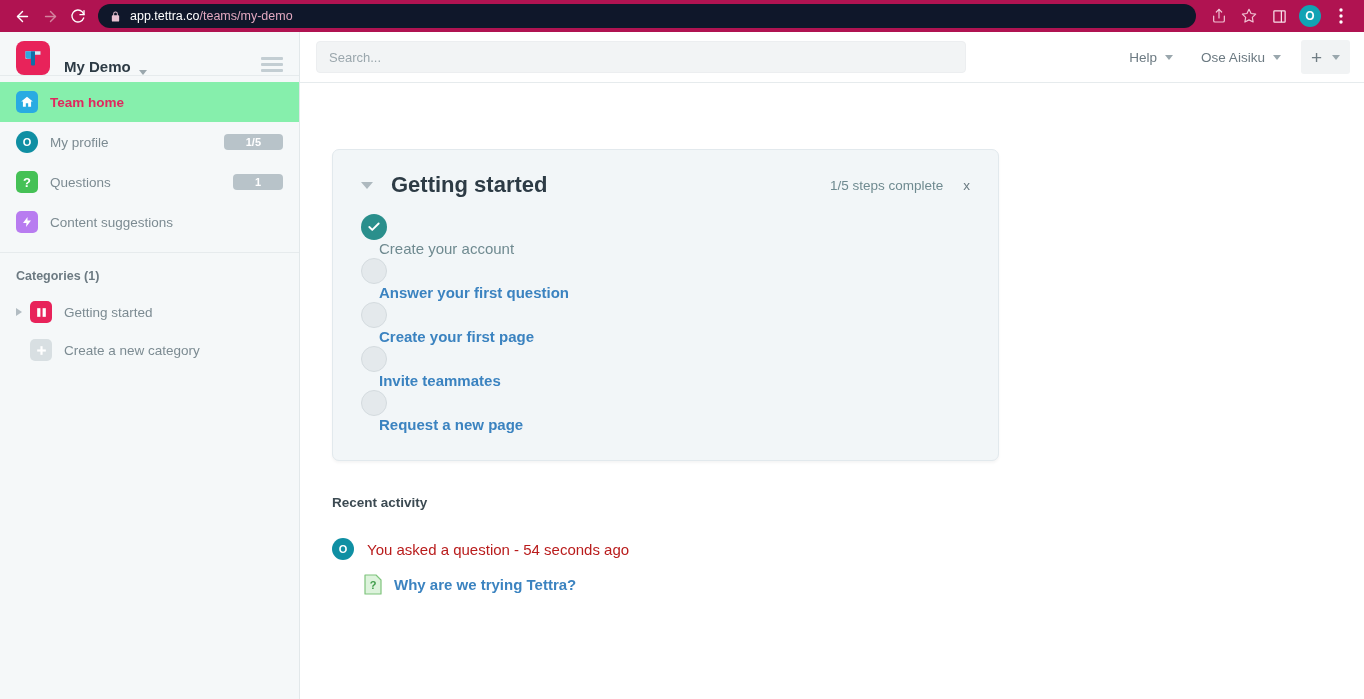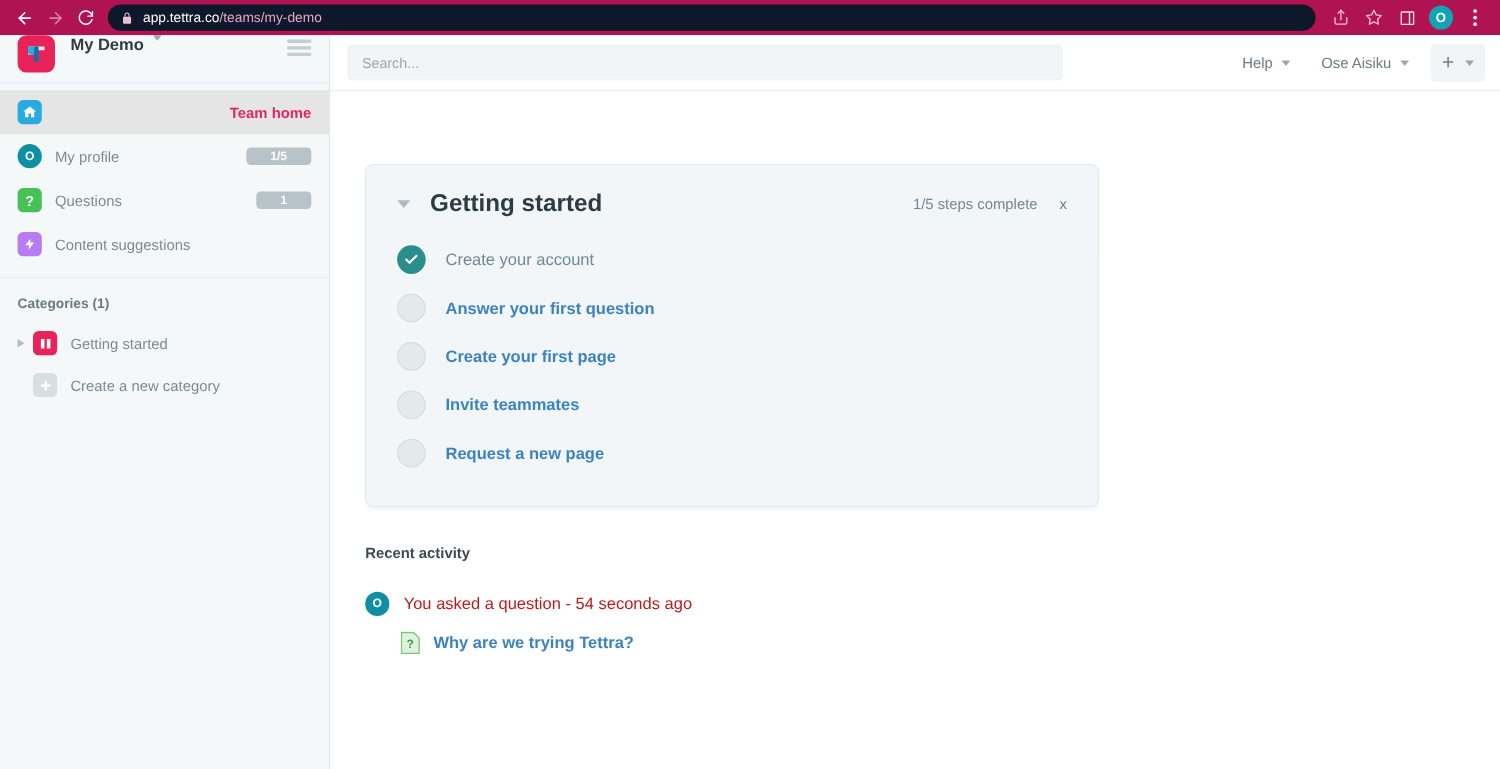--- a/index.html
+++ b/index.html
@@ -57,21 +57,21 @@
 
   
   .sidebar {
     width: 300px; flex: 0 0 300px;
     background: #f5f8f9;
     border-right: 1px solid #e2e8ea;
     display: flex; flex-direction: column;
   }
   .sb-header {
     height: 44px;
-    display: flex; align-items: flex-start;
+    display: flex; align-items: flex-end;
     padding: 0 16px 0 16px;
     border-bottom: 1px solid #e6ebed;
   }
   .tettra-logo {
     width: 34px; height: 34px;
     border-radius: 8px;
     background: #e8235a;
     display: flex; align-items: center; justify-content: center;
     flex: 0 0 auto;
   }
@@ -94,21 +94,21 @@
   }
   .sb-hamburger i { display: block; height: 3px; background: #c3ced3; border-radius: 1px; }
 
   .sb-nav { padding: 6px 0 10px 0; border-bottom: 1px solid #e6ebed; }
   .sb-item {
     display: flex; align-items: center;
     height: 40px;
     padding: 0 16px;
     cursor: default;
   }
-  .sb-item.active { background: #e5e5e5; justify-content: space-between; }
+  .sb-item.active { background: #86efac; }
   .sb-ico {
     width: 22px; height: 22px; border-radius: 5px;
     display: flex; align-items: center; justify-content: center;
     flex: 0 0 auto;
     color: #fff;
   }
   .ico-home { background: #29abe2; }
   .ico-profile { background: #0f8fa3; border-radius: 50%; font-size: 11px; font-weight: bold; }
   .ico-question { background: #45c156; font-size: 13px; font-weight: bold; }
   .ico-bolt { background: #b87cf0; }
@@ -213,21 +213,21 @@
   .gs-title { font-size: 22px; font-weight: bold; color: #2d3b45; }
   .gs-steps {
     margin-left: auto;
     font-size: 13.5px; color: #6f8a90;
   }
   .gs-close {
     margin-left: 20px;
     font-size: 13.5px; color: #6b7b82;
   }
   .gs-list { margin-top: 16px; }
-  .gs-item { display: flex; align-items: center; height: 44px; }
+  .gs-item { display: flex; height: 44px; flex-direction: column; }
   .circle {
     width: 26px; height: 26px; border-radius: 50%;
     flex: 0 0 auto;
     display: flex; align-items: center; justify-content: center;
   }
   .circle.done { background: #2a8f8c; }
   .circle.todo { background: #e4e9ec; border: 1px solid #d4dbdf; }
   .gs-item-label { margin-left: 18px; font-size: 15px; }
   .gs-item-label.done { color: #6f8a90; }
   .gs-item-label.todo { color: #3b83c0; font-weight: bold; }

